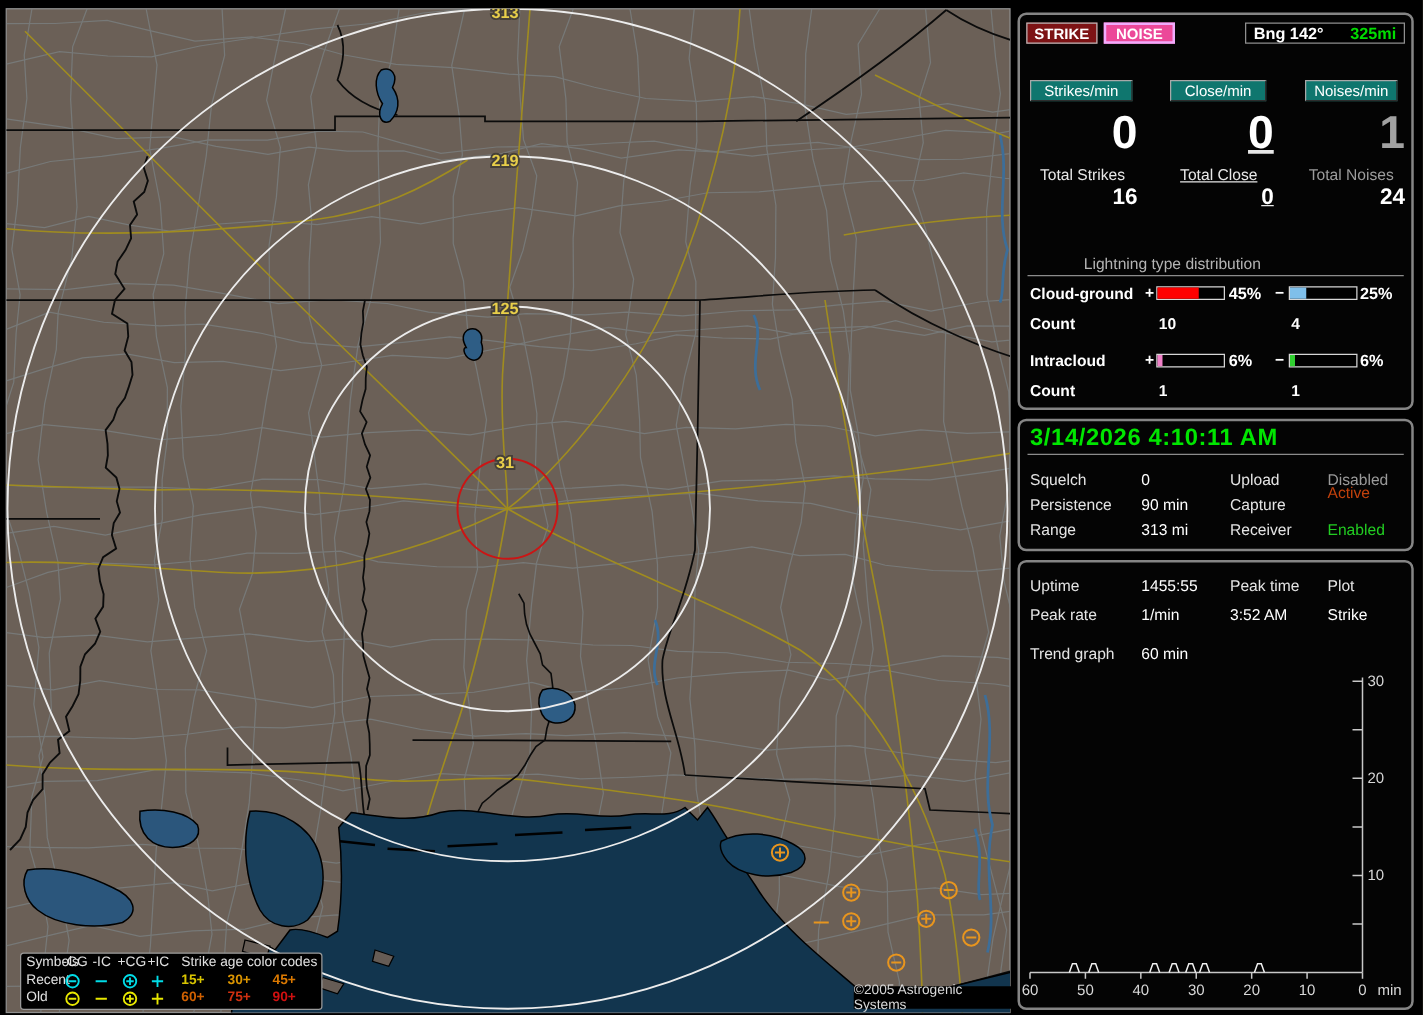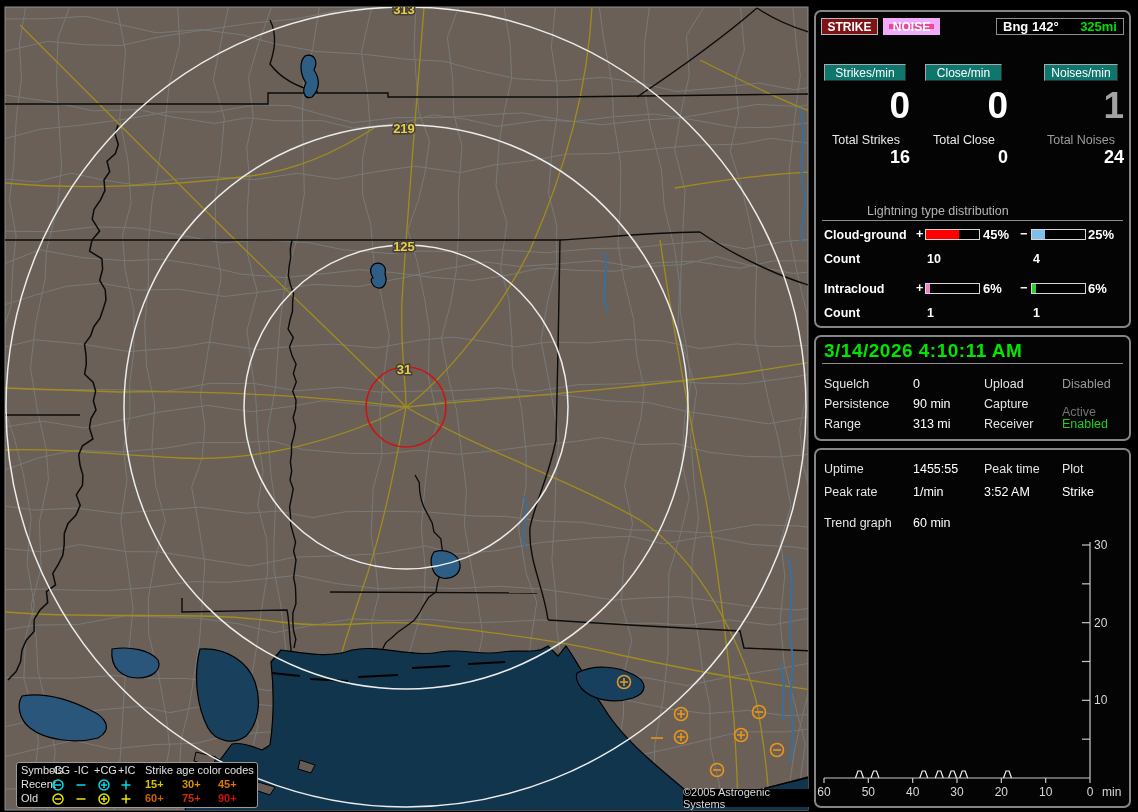--- a/index.html
+++ b/index.html
@@ -5,21 +5,21 @@
   html,body{margin:0;padding:0;background:#000;width:1138px;height:812px;overflow:hidden;
     font-family:"Liberation Sans",sans-serif;-webkit-font-smoothing:antialiased;}
   .abs{position:absolute;}
   #stage{position:relative;width:1138px;height:812px;background:#000;}
   
   .panel{position:absolute;left:814px;width:317px;background:#040404;border:2px solid #858585;
     border-radius:7px;box-sizing:border-box;color:#e8e8e8;font-size:12.5px;}
   .btn{display:inline-flex;align-items:center;justify-content:center;font-weight:bold;
     font-size:12px;color:#fff;box-sizing:border-box;}
   .btn-strike{background:#7d1315;border:1px solid #b8b8b8;}
-  .btn-noise{background:#ec4899;border:6px solid #f0abfc;}
+  .btn-noise{background:#ec4899;border:2px solid #f0abfc;}
   .chip{background:#0f766e;border-top:1px solid #a8a8a8;border-left:1px solid #a8a8a8;
     border-right:1px solid #2e2e2e;border-bottom:1px solid #2e2e2e;color:#fff;font-size:12px;
     display:inline-flex;align-items:center;justify-content:center;box-sizing:border-box;}
   .bng{display:flex;align-items:center;justify-content:space-between;background:#000;
     border:1px solid #8f8f8f;padding:0 6px;font-weight:bold;font-size:13px;color:#fff;box-sizing:border-box;}
   .bignum{font-size:37px;font-weight:bold;text-align:right;line-height:1;}
   .tlabel{font-size:12.5px;text-align:center;}
   .tval{font-size:18px;font-weight:bold;text-align:right;color:#fff;}
   .dist-head{color:#b4b4b4;margin-left:43px;}
   .hr{position:absolute;border-top:1px solid #8c8c8c;height:0;}
@@ -275,21 +275,21 @@
       <span style="color: rgb(0, 221, 0);">325mi</span>
     </div>
 
     <div class="abs" style="left:6px;top:52px;width:88px;">
       <div class="chip" style="width:82px;height:17px;margin-left:2px;">Strikes/min</div>
       <div class="bignum" style="margin-top: 6px; color: rgb(255, 255, 255);">0</div>
       <div class="tlabel" style="margin-top: 9px; color: rgb(232, 232, 232);">Total Strikes</div>
       <div class="tval">16</div>
     </div>
 
-    <div class="abs" style="left:104px;top:52px;width:88px;">
+    <div class="abs" style="left:115px;top:52px;width:88px;text-decoration:underline;">
       <div class="chip" style="width:77px;height:17px;margin-left:5px;">Close/min</div>
       <div class="bignum" style="margin-top: 6px; color: rgb(255, 255, 255);">0</div>
       <div class="tlabel" style="margin-top: 9px; color: rgb(232, 232, 232);">Total Close</div>
       <div class="tval">0</div>
     </div>
 
     <div class="abs" style="left:222px;top:52px;width:86px;">
       <div class="chip" style="width:74px;height:17px;margin-left:6px;">Noises/min</div>
       <div class="bignum" style="margin-top: 6px; color: rgb(162, 162, 162);">1</div>
       <div class="tlabel" style="margin-top: 9px; color: rgb(156, 156, 156);">Total Noises</div>
@@ -335,21 +335,21 @@
   <div class="panel" style="top:335px;height:106px;">
     <div class="abs date" style="left: 8px; top: 3px; color: rgb(0, 230, 0);">3/14/2026 4:10:11 AM</div>
     <div class="hr" style="left:6px;top:26px;width:301px;"></div>
     <div class="abs p2label" style="left:8px;top:40px;">Squelch</div>
     <div class="abs p2val" style="left:97px;top:40px;">0</div>
     <div class="abs p2label" style="left:168px;top:40px;">Upload</div>
     <div class="abs" style="left: 246px; top: 40px; color: rgb(154, 154, 154);">Disabled</div>
     <div class="abs p2label" style="left:8px;top:60px;">Persistence</div>
     <div class="abs p2val" style="left:97px;top:60px;">90 min</div>
     <div class="abs p2label" style="left:168px;top:60px;">Capture</div>
-    <div class="abs" style="left: 246px; top: 68px; color: #737373;">Active</div>
+    <div class="abs" style="left: 246px; top: 50px; color: #c2410c;">Active</div>
     <div class="abs p2label" style="left:8px;top:80px;">Range</div>
     <div class="abs p2val" style="left:97px;top:80px;">313 mi</div>
     <div class="abs p2label" style="left:168px;top:80px;">Receiver</div>
     <div class="abs" style="left: 246px; top: 80px; color: rgb(34, 204, 34);">Enabled</div>
   </div>
 
   <div class="panel" style="top:448px;height:360px;">
     <div class="abs p2label" style="left:8px;top:12px;">Uptime</div>
     <div class="abs p2val" style="left:97px;top:12px;">1455:55</div>
     <div class="abs p2label" style="left:168px;top:12px;">Peak time</div>

